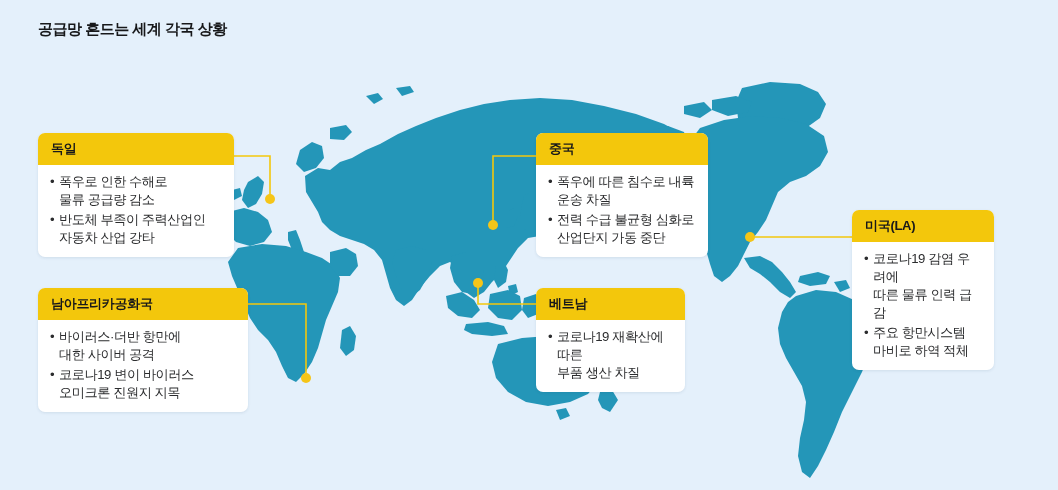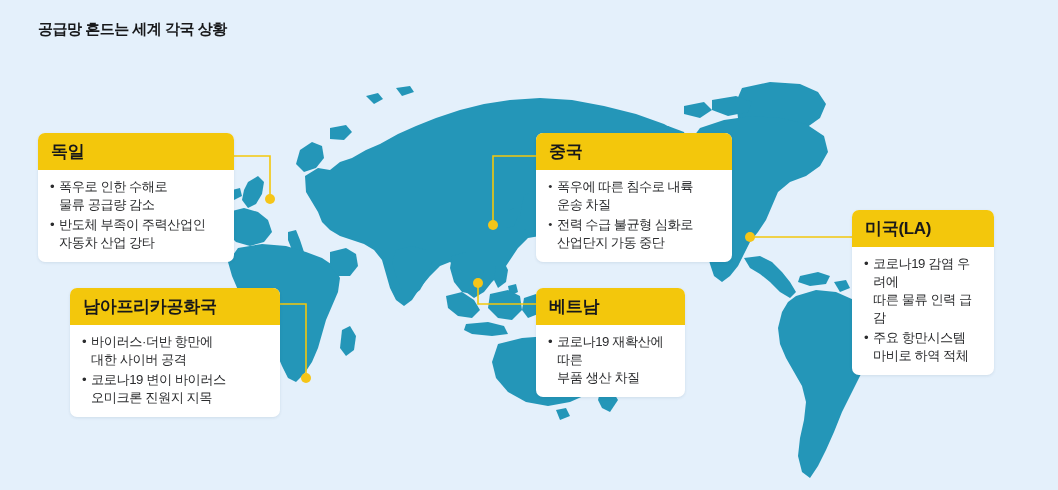--- a/index.html
+++ b/index.html
@@ -47,21 +47,21 @@
   .callout {
     position: absolute;
     background: #ffffff;
     border-radius: 7px;
     box-shadow: 0 1px 3px rgba(20,60,90,0.10);
     overflow: hidden;
   }
   .callout-header {
     background: #f3c70c;
     color: #17181a;
-    font-size: 17px;
+    font-size: 13px;
     font-weight: bold;
     padding: 7px 12px 7px 13px;
     letter-spacing: -0.3px;
     white-space: nowrap;
   }
   .callout-body {
     padding: 8px 12px 10px 12px;
   }
   .bullet-item {
     position: relative;
@@ -76,22 +76,22 @@
   .bullet-item:last-child {
     margin-bottom: 0;
   }
   .bullet-item .dot {
     position: absolute;
     left: 0;
     top: 0;
   }
   
   #callout-germany   { left: 38px;  top: 133px; width: 196px; }
-  #callout-southafrica { left: 38px; top: 288px; width: 210px; margin-left: 32px; }
-  #callout-china     { left: 536px; top: 133px; width: 196px; font-family: Liberation Serif, serif; }
+  #callout-southafrica { left: 38px; top: 288px; width: 210px; }
+  #callout-china     { left: 536px; top: 133px; width: 172px; }
   #callout-vietnam   { left: 536px; top: 288px; width: 149px; }
   #callout-usa       { left: 852px; top: 210px; width: 142px; }
 </style>
 </head>
 <body>
 
 <div id="infographic">
 
   <div id="page-title">공급망 흔드는 세계 각국 상황</div>
 

